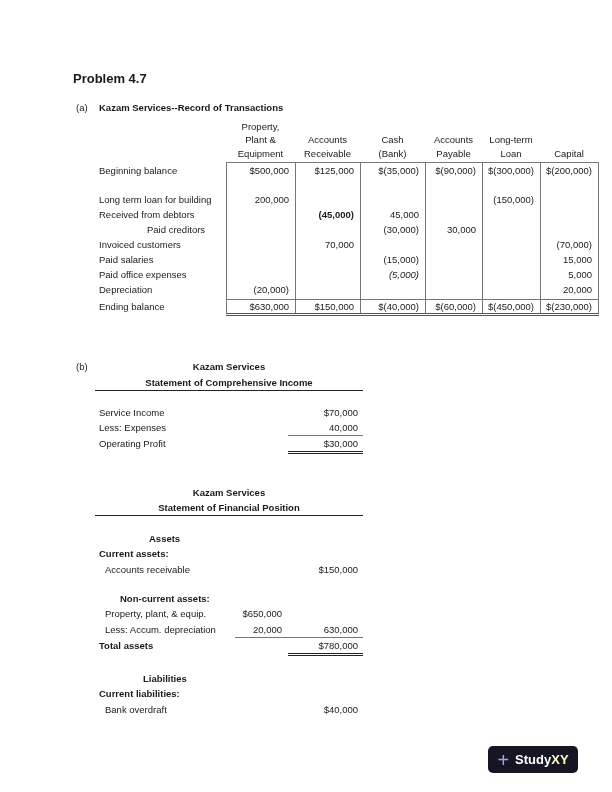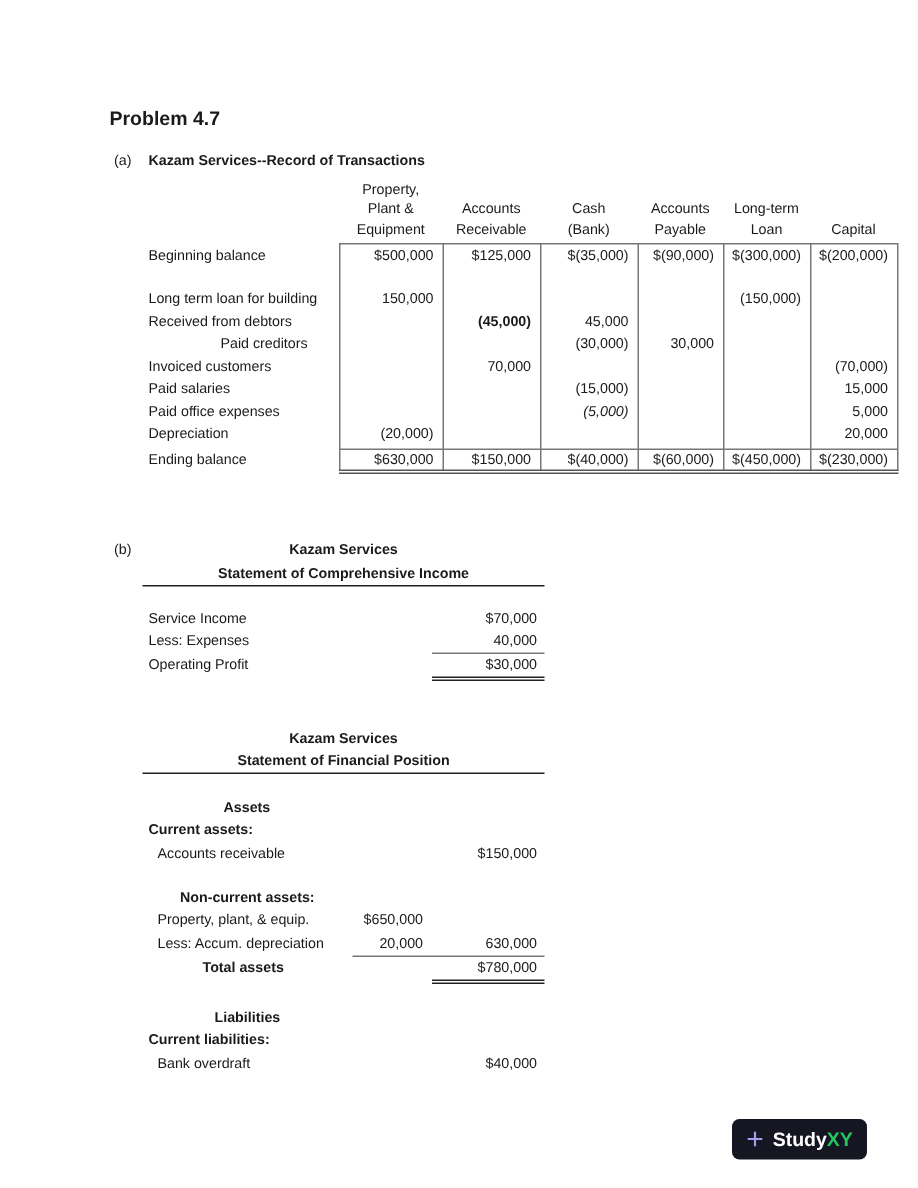--- a/index.html
+++ b/index.html
@@ -20,21 +20,21 @@
   .rowlabel { position:absolute; left:99px; font-size:9.5px; }
   .cell { position:absolute; font-size:9.5px; text-align:right; }
 
   .rule { position:absolute; height:1px; background:#222; }
   .drule { position:absolute; height:3px; border-top:1px solid #222; border-bottom:1px solid #222; box-sizing:border-box; }
 
   .badge { position:absolute; left:488px; top:746px; width:90px; height:27px; background:#161622;
            border-radius:5px; display:flex; align-items:center; justify-content:center; gap:6px; }
   .badge .plus { color:#a89cf0; font-size:20px; line-height:20px; font-weight:300; }
   .badge .brand { color:#ffffff; font-weight:bold; font-size:13px; }
-  .badge .brand .xy { color:#22c55e; }
+  .badge .brand .xy { color:#fef9c3; }
 </style>
 </head>
 <body>
 
 <div class="abs title">Problem 4.7</div>
 
 <div class="abs sec-label" style="left:76px;top:102px;">(a)</div>
 <div class="abs sec-label bold" style="left:99px;top:102px;">Kazam Services--Record of Transactions</div>
 
 <div id="tbl">
@@ -61,21 +61,21 @@
     <div class="hline" style="left:226px;width:372px;top:299px;"></div>
     <div class="drule" style="left:226px;width:373px;top:313px;border-color:#555;"></div>
     <div class="rowlabel" style="top:165px;">Beginning balance</div>
     <div class="cell" style="left:226px;width:63px;top:165px;">$500,000</div>
     <div class="cell" style="left:295px;width:59px;top:165px;">$125,000</div>
     <div class="cell" style="left:360px;width:59px;top:165px;">$(35,000)</div>
     <div class="cell" style="left:425px;width:51px;top:165px;">$(90,000)</div>
     <div class="cell" style="left:482px;width:52px;top:165px;">$(300,000)</div>
     <div class="cell" style="left:540px;width:52px;top:165px;">$(200,000)</div>
     <div class="rowlabel" style="top:194px;">Long term loan for building</div>
-    <div class="cell" style="left:226px;width:63px;top:194px;">150,000</div>
+    <div class="cell" style="left:226px;width:63px;top:194px;">200,000</div>
     <div class="cell" style="left:295px;width:59px;top:194px;"></div>
     <div class="cell" style="left:360px;width:59px;top:194px;"></div>
     <div class="cell" style="left:425px;width:51px;top:194px;"></div>
     <div class="cell" style="left:482px;width:52px;top:194px;">(150,000)</div>
     <div class="cell" style="left:540px;width:52px;top:194px;"></div>
     <div class="rowlabel" style="top:209px;">Received from debtors</div>
     <div class="cell" style="left:226px;width:63px;top:209px;"></div>
     <div class="cell" style="left:295px;width:59px;top:209px;font-weight:bold;">(45,000)</div>
     <div class="cell" style="left:360px;width:59px;top:209px;">45,000</div>
     <div class="cell" style="left:425px;width:51px;top:209px;"></div>
@@ -148,21 +148,21 @@
 <div class="abs f" style="left:105px;top:564px;">Accounts receivable</div>
 <div class="abs f r" style="left:290px;width:68px;top:564px;">$150,000</div>
 
 <div class="abs f bold" style="left:99px;top:593px;margin-left:21px;">Non-current assets:</div>
 <div class="abs f" style="left:105px;top:608px;">Property, plant, &amp; equip.</div>
 <div class="abs f r" style="left:230px;width:52px;top:608px;">$650,000</div>
 <div class="abs f" style="left:105px;top:624px;">Less:  Accum. depreciation</div>
 <div class="abs f r" style="left:230px;width:52px;top:624px;">20,000</div>
 <div class="abs f r" style="left:290px;width:68px;top:624px;">630,000</div>
 <div class="rule" style="left:235px;width:128px;top:637px;background:#777;"></div>
-<div class="abs f bold" style="left:99px;top:640px;margin-left:36px;">Total assets</div>
+<div class="abs f bold" style="left:99px;top:640px;">Total assets</div>
 <div class="abs f r" style="left:290px;width:68px;top:640px;">$780,000</div>
 <div class="drule" style="left:288px;width:75px;top:653px;"></div>
 
 <div class="abs f bold" style="left:143px;top:673px;">Liabilities</div>
 <div class="abs f bold" style="left:99px;top:688px;">Current liabilities:</div>
 <div class="abs f" style="left:105px;top:704px;">Bank overdraft</div>
 <div class="abs f r" style="left:290px;width:68px;top:704px;">$40,000</div>
 
 <div class="badge">
   <span class="plus">+</span>

